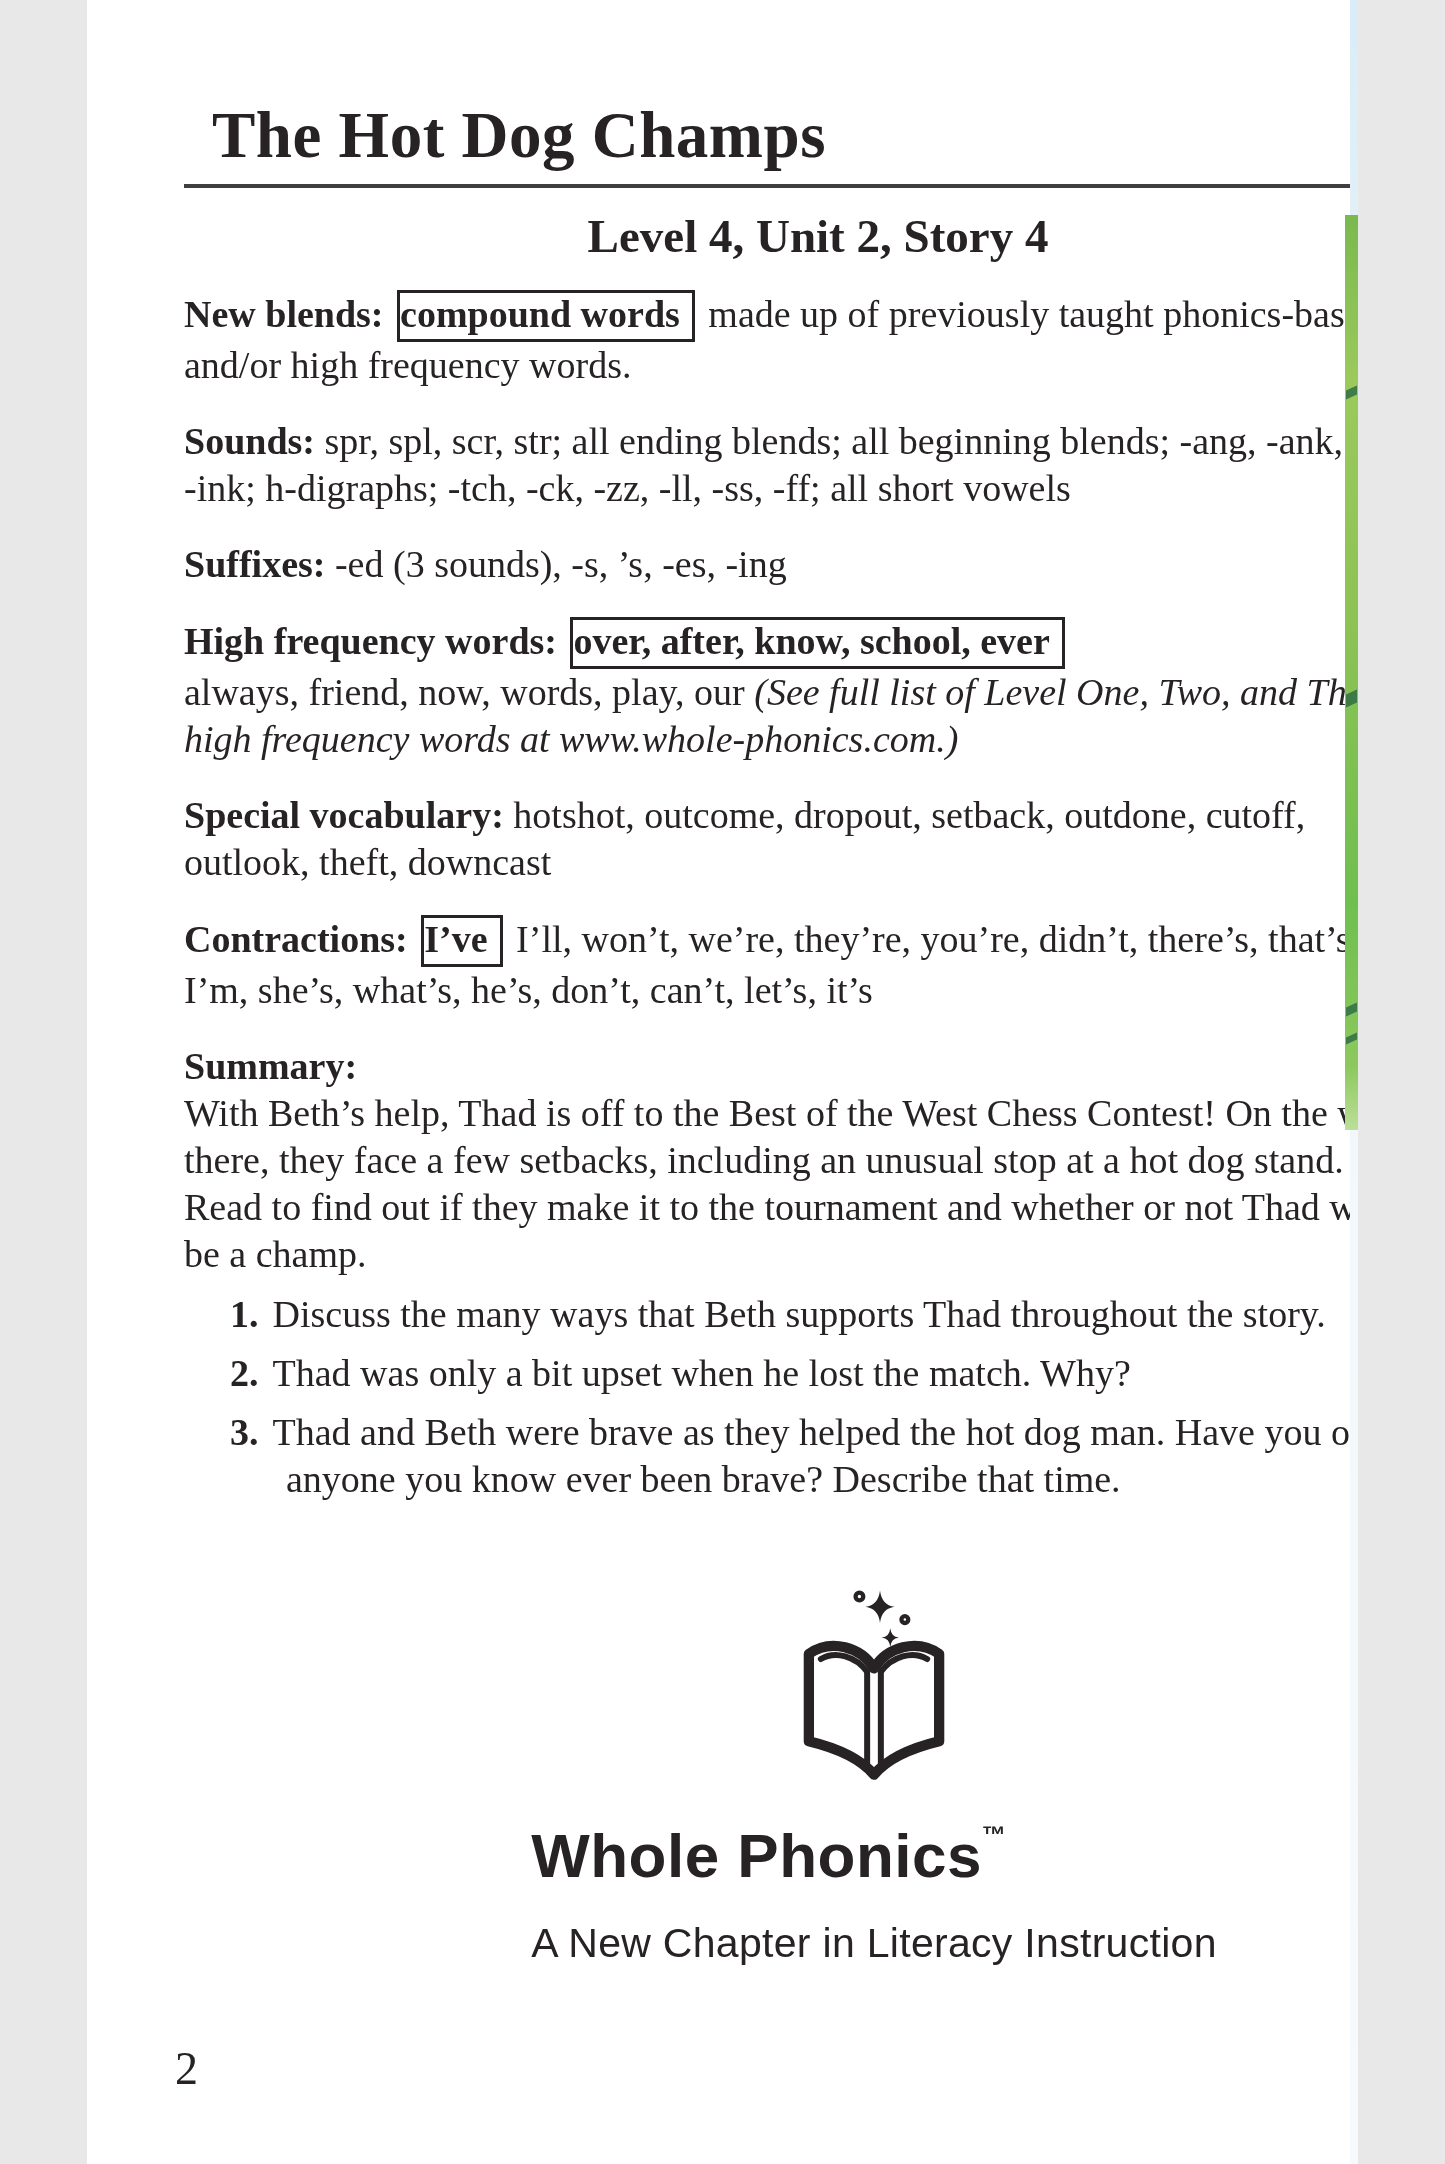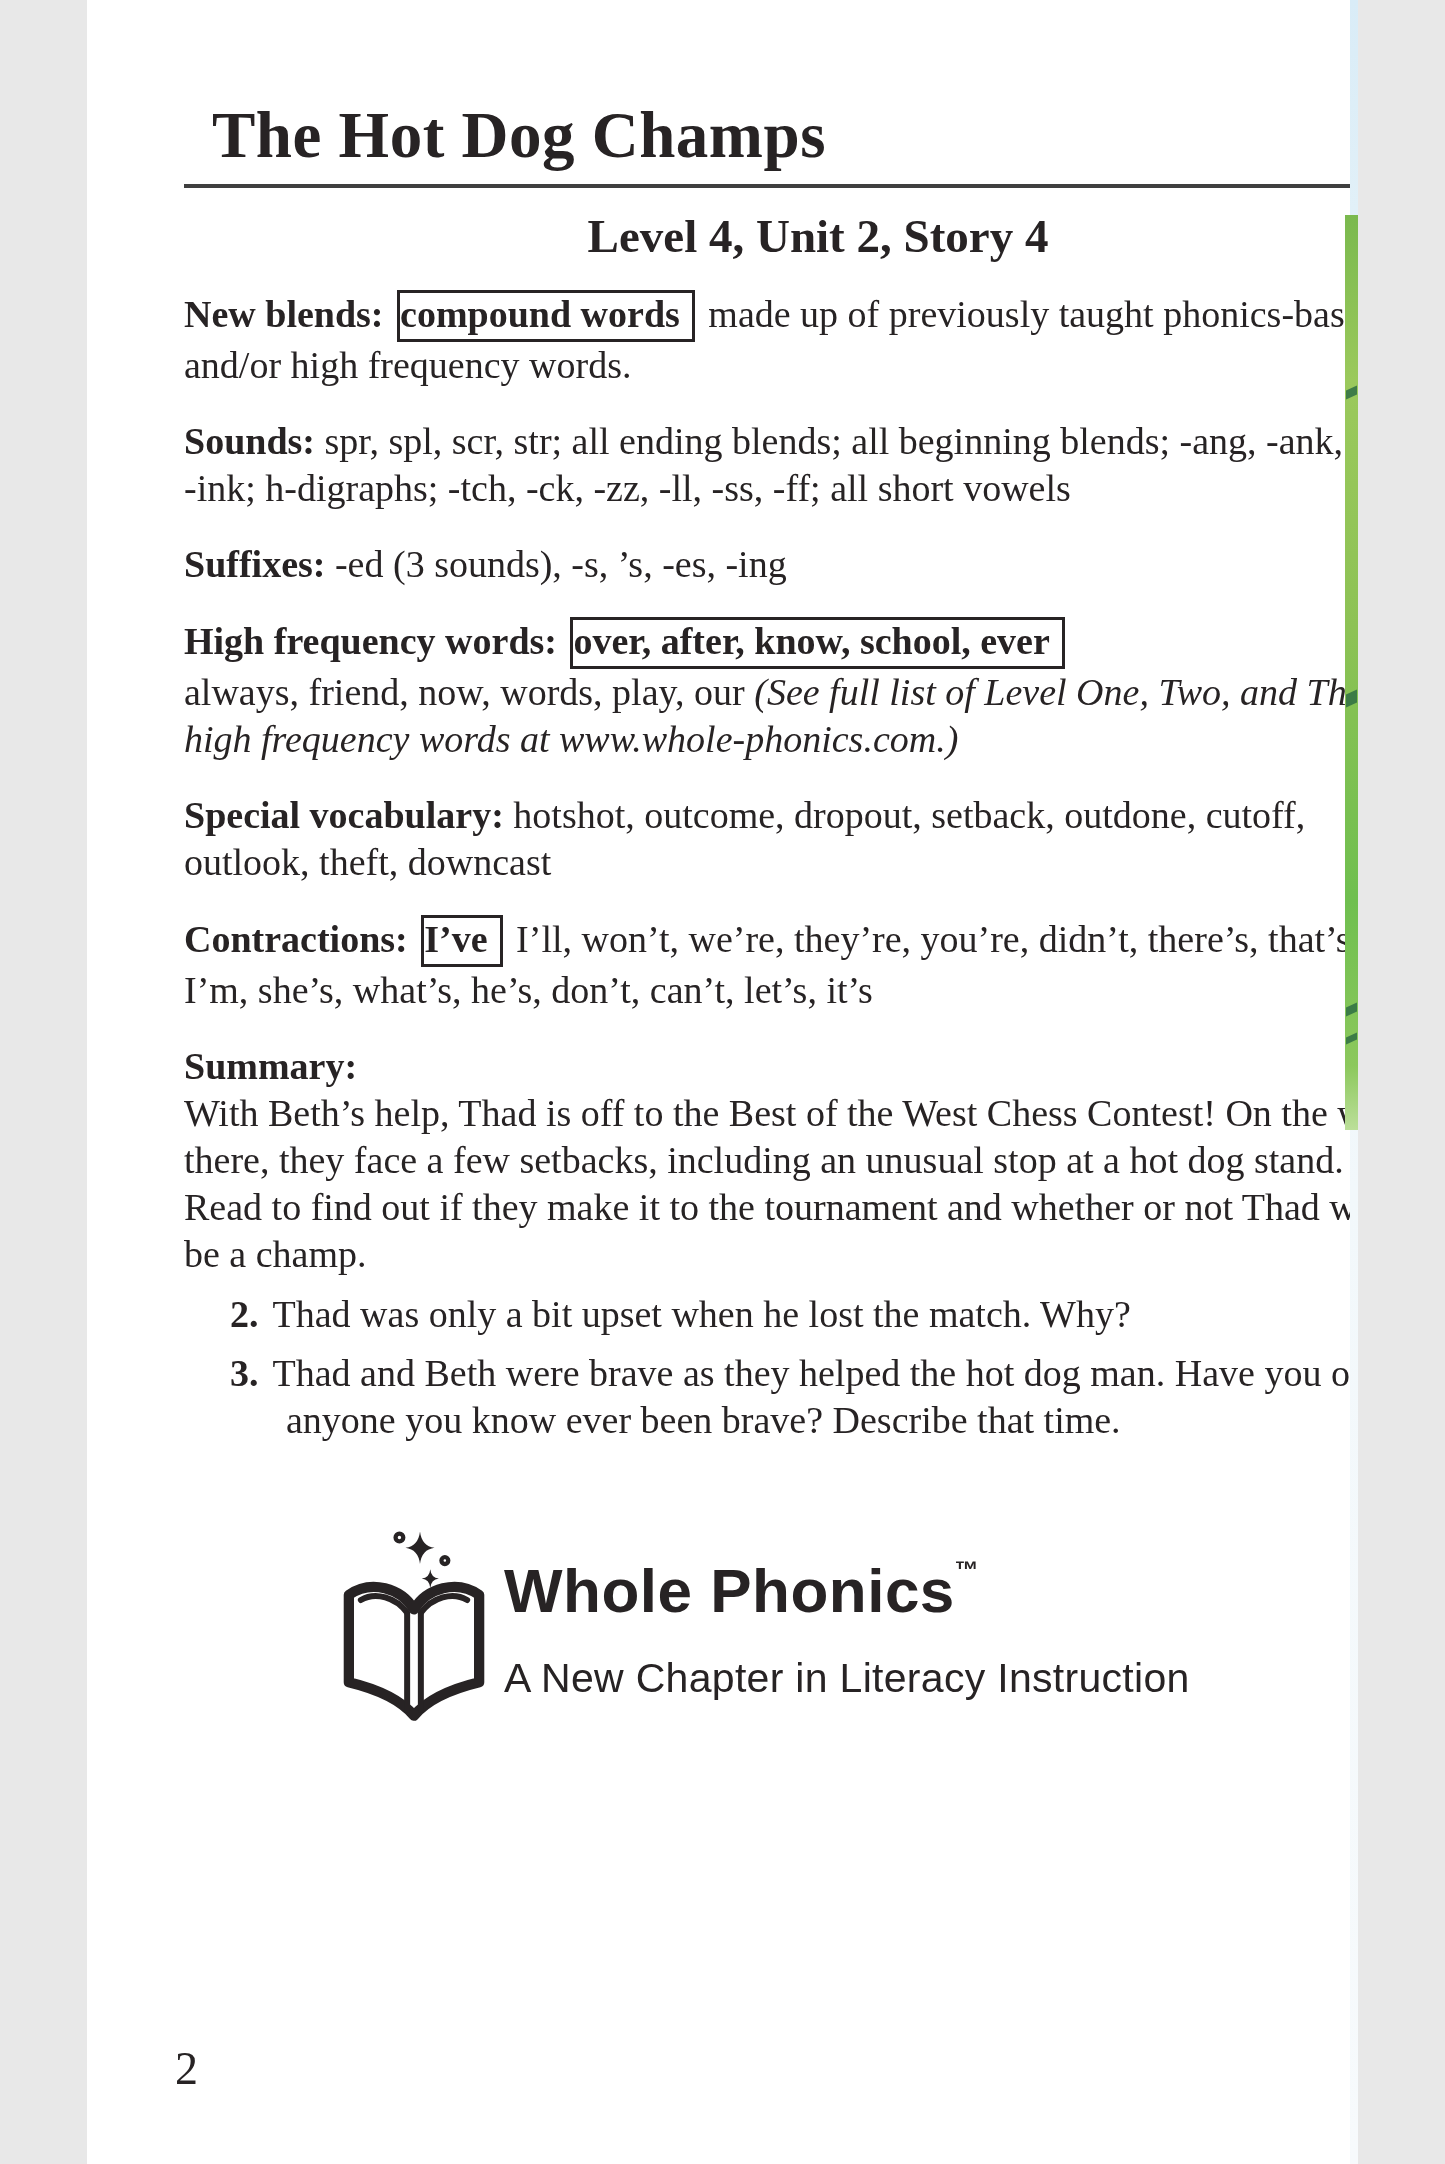--- a/index.html
+++ b/index.html
@@ -77,20 +77,22 @@
     line-height: 1.24;
     margin-top: 12px;
     text-indent: -56px;
   }
   .q-num { font-weight: 700; padding-right: 14px; }
   
   .logo-row {
     display: flex;
     align-items: center;
     margin: 78px 0 0 140px;
+    gap: 26px;
+    flex-direction: column;
   }
   .logo-text { display: flex; flex-direction: column; }
   .logo-name {
     font-family: "Liberation Sans", "DejaVu Sans", sans-serif;
     font-size: 62px;
     font-weight: 700;
     color: #272324;
     letter-spacing: 0.5px;
     line-height: 1.05;
   }
@@ -187,20 +189,23 @@
         <span class="boxed">I’ve</span>
         <span>I’ll, won’t, we’re, they’re, you’re, didn’t, there’s, that’s, I’m, she’s, what’s, he’s, don’t, can’t, let’s, it’s</span>
       </p>
 
       <p class="para">
         <span class="label summary-label">Summary:</span>
         <span>With Beth’s help, Thad is off to the Best of the West Chess Contest! On the way there, they face a few setbacks, including an unusual stop at a hot dog stand. Read to find out if they make it to the tournament and whether or not Thad will be a champ.</span>
       </p>
 
       <ol class="q-list">
+        <li class="q-item">
+          <span class="q-num">1.</span><span>Discuss the many ways that Beth supports Thad throughout the story.</span>
+        </li>
         <li class="q-item">
           <span class="q-num">2.</span><span>Thad was only a bit upset when he lost the match. Why?</span>
         </li>
         <li class="q-item">
           <span class="q-num">3.</span><span>Thad and Beth were brave as they helped the hot dog man. Have you or anyone you know ever been brave? Describe that time.</span>
         </li>
       </ol>
 
       <div class="logo-row">
         <span>

